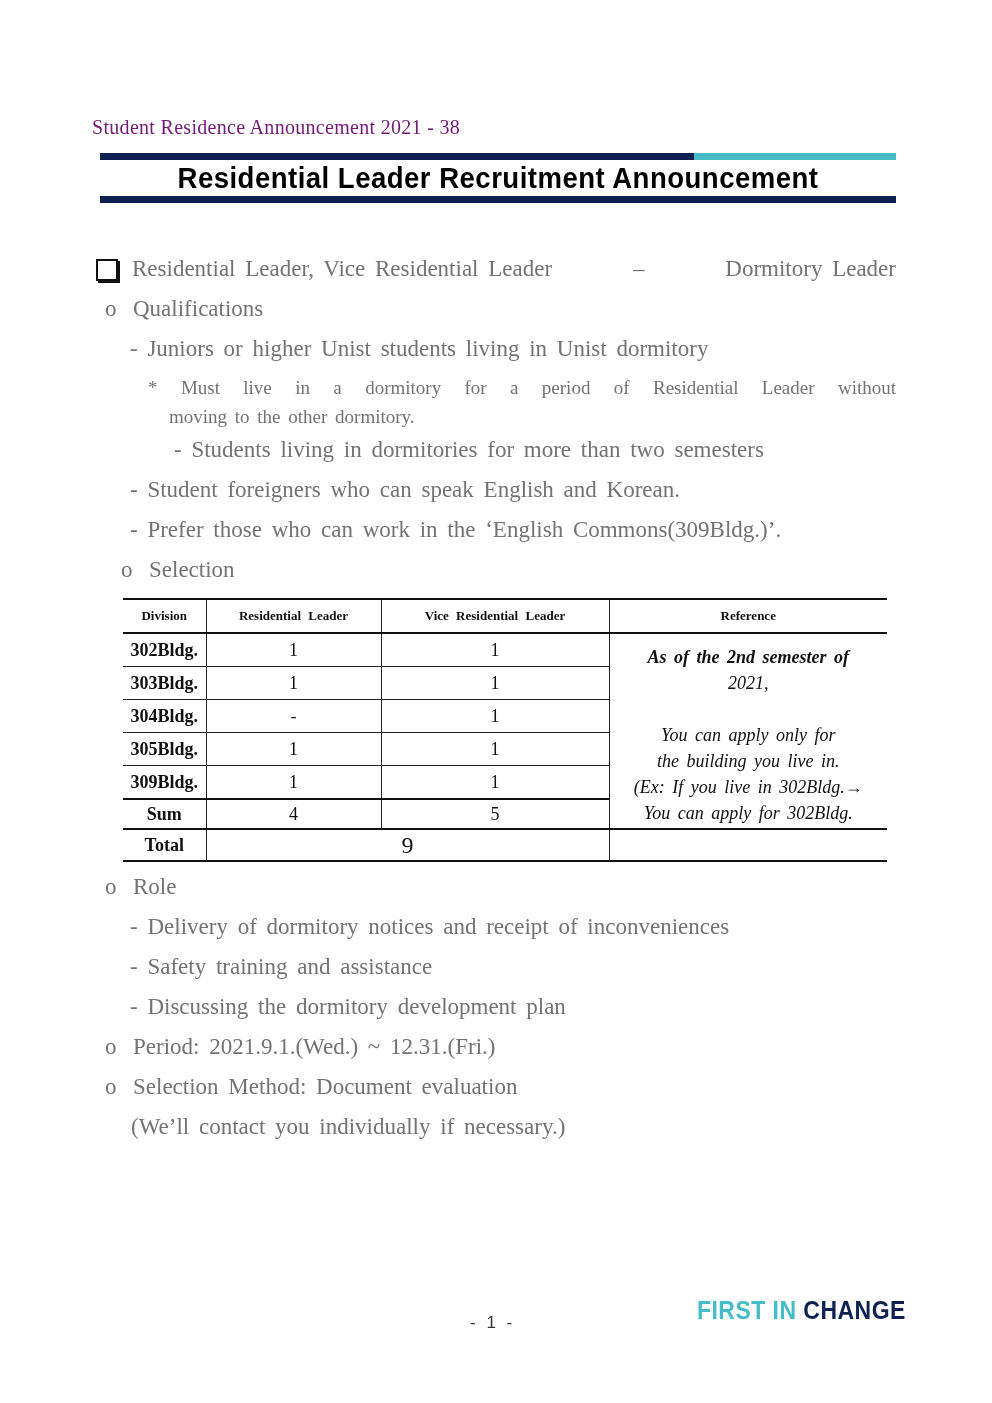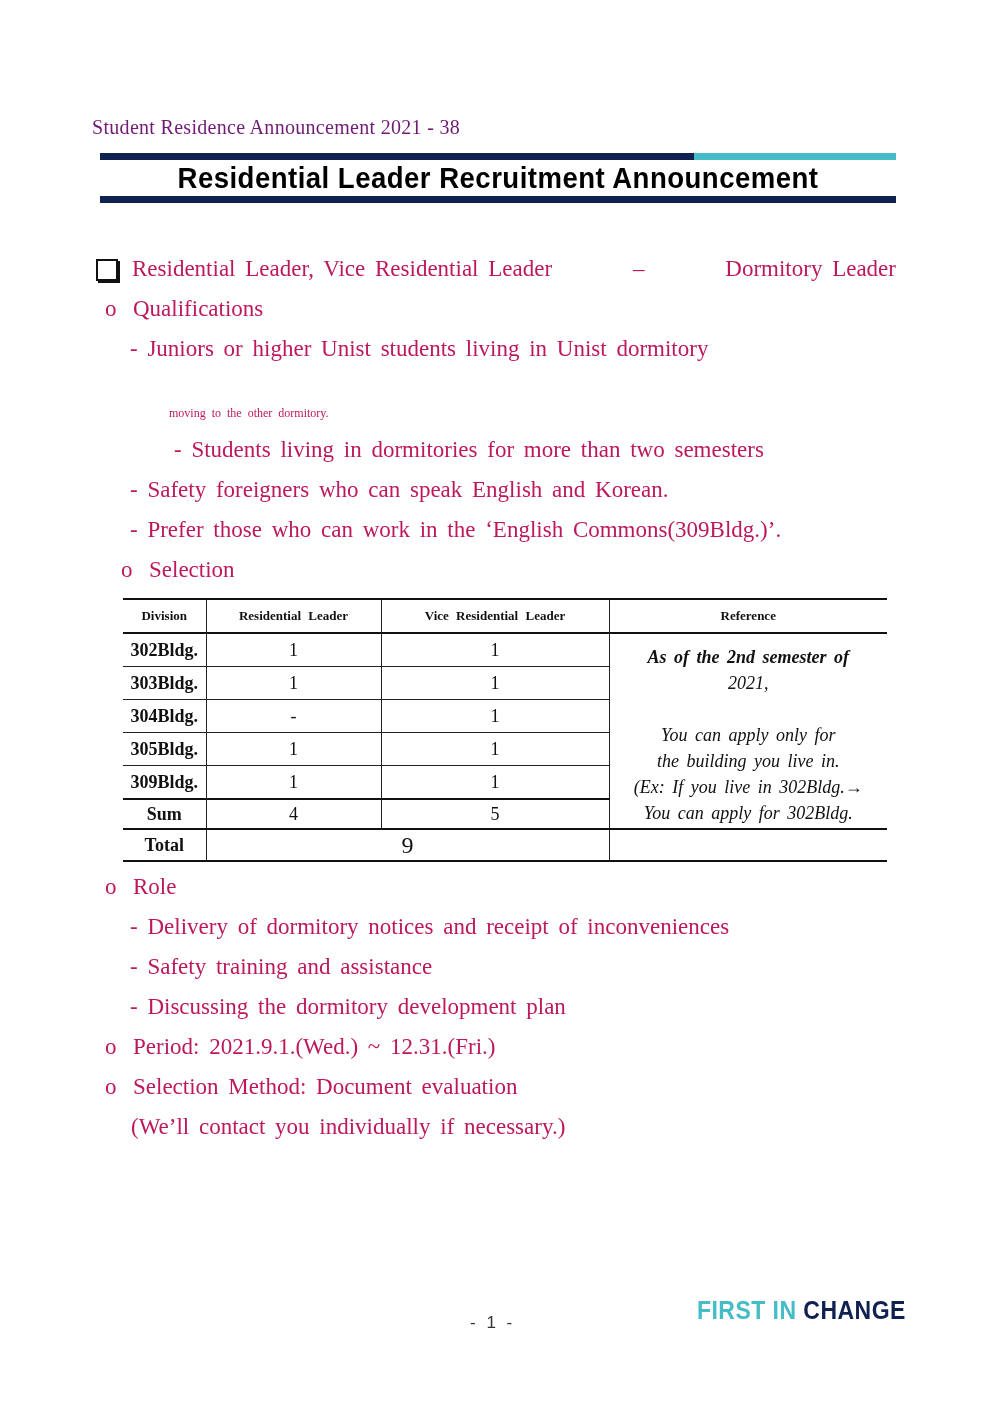--- a/index.html
+++ b/index.html
@@ -10,30 +10,30 @@
                 font-family: "Liberation Serif", serif; letter-spacing: 0.3px; color: #701a75; }
   .bar-top { position: absolute; left: 100px; top: 153px; width: 796px; height: 7px; display: flex; }
   .bar-top .dark { flex: 0 0 594px; background: #0f2150; }
   .bar-top .teal { flex: 1; background: #46bdc6; }
   .title { position: absolute; left: 100px; top: 160px; width: 796px; text-align: center;
            font-family: "Liberation Sans", sans-serif; font-weight: bold; font-size: 29px;
            letter-spacing: 0.5px; transform: scaleX(0.95); color: #000; line-height: 36px; }
   .bar-bottom { position: absolute; left: 100px; top: 196px; width: 796px; height: 7px; background: #0f2150; }
 
   .line { position: absolute; font-family: "Liberation Serif", serif; font-size: 23px;
-          white-space: nowrap; color: #be185d; word-spacing: 4px; }
+          white-space: nowrap; color: #737373; word-spacing: 4px; }
   .heading { left: 96px; top: 256px; width: 800px; display: flex; align-items: center; }
   .box-icon { display: inline-block; width: 18px; height: 18px; border: 2px solid #111;
               box-shadow: 2px 2px 0 #111; margin-right: 14px; margin-top: 2px; background: #fff; }
   .heading-text { flex: 1; display: flex; justify-content: space-between; }
   .bullet-o { left: 105px; }
   .bullet-o .mark { display: inline-block; width: 28px; }
   .dash { left: 130px; }
   .star { left: 148px; font-size: 19px; word-spacing: 5px; }
-  .star-cont { left: 169px; font-size: 12px; word-spacing: 3px; }
+  .star-cont { left: 169px; font-size: 19px; word-spacing: 3px; }
 
   table.sel { position: absolute; left: 123px; top: 598px; width: 764px;
               border-collapse: collapse; font-family: "Liberation Serif", serif; font-size: 18px; }
   table.sel td, table.sel th { border: 1px solid #222; text-align: center; height: 32px; padding: 0 2px; }
   table.sel th { font-weight: bold; border-top: 2px solid #111; border-bottom: 2px solid #111; font-size: 13px; word-spacing: 4px; }
   table.sel tr > *:first-child { border-left: none; font-weight: bold; }
   table.sel tr > *:last-child { border-right: none; }
   table.sel tr.sum td { border-top: 2px solid #111; height: 28px; }
   table.sel tr.total td { border-top: 2px solid #111; border-bottom: 2px solid #111; height: 30px; }
   td.ref { vertical-align: top; padding-top: 10px !important; line-height: 26px; font-size: 18px; word-spacing: 3px; font-style: italic; }
@@ -73,26 +73,29 @@
       <span>Dormitory Leader</span>
     </span>
   </div>
 
   <div class="line bullet-o" style="top:296px;">
     <span class="mark">o</span><span>Qualifications</span>
   </div>
   <div class="line dash" style="top:336px;">
     <span>-</span> <span>Juniors or higher Unist students living in Unist dormitory</span>
   </div>
+  <div class="line star" style="top:377px; width:748px; text-align:justify; text-align-last:justify;">
+    <span>*</span> <span>Must live in a dormitory for a period of Residential Leader without</span>
+  </div>
   <div class="line star-cont" style="top:406px;">moving to the other dormitory.</div>
   <div class="line dash" style="top:437px;margin-left:44px;">
     <span>-</span> <span>Students living in dormitories for more than two semesters</span>
   </div>
   <div class="line dash" style="top:477px;">
-    <span>-</span> <span>Safety foreigners who can speak English and Korean.</span>
+    <span>-</span> <span>Student foreigners who can speak English and Korean.</span>
   </div>
   <div class="line dash" style="top:517px;">
     <span>-</span> <span>Prefer those who can work in the ‘English Commons(309Bldg.)’.</span>
   </div>
 
   <div class="line bullet-o" style="top:557px;margin-left:16px;">
     <span class="mark">o</span><span>Selection</span>
   </div>
 
   <table class="sel">

